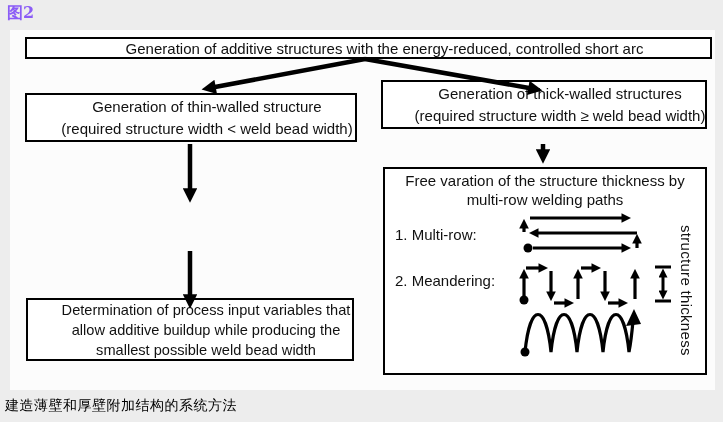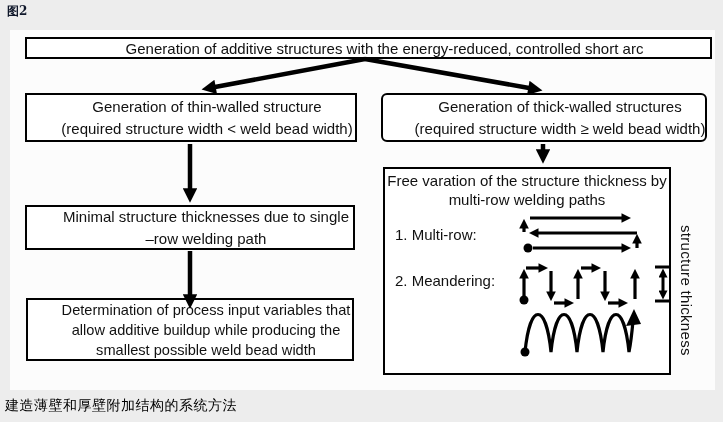--- a/index.html
+++ b/index.html
@@ -8,40 +8,40 @@
     background:var(--page-bg,#ededed);
     font-family:"Liberation Sans", sans-serif;
     color:var(--text,#111111);
   }
   .panel{
     position:absolute; left:10px; top:30px; width:705px; height:360px;
     background:var(--panel-bg,#fcfcfc);
   }
   .fig-label{
     position:absolute; left:7px; top:3px;
-    font-family:"DejaVu Serif", serif; font-weight:bold; font-size:12px; color:#0f172a;
+    font-family:"DejaVu Serif", serif; font-weight:bold; font-size:16px; color:#8b5cf6;
   }
   .caption{
     position:absolute; left:5px; top:397px; font-size:14px; color:#000000; letter-spacing:0.5px;
   }
   .box{
     position:absolute; box-sizing:border-box;
     background:var(--box-bg,#ffffff); border:2px solid var(--line,#000000);
     display:flex; flex-direction:column; justify-content:center; align-items:center;
     text-align:center; font-size:15px;padding-left:32px;
   }
   .box .ln{ white-space:nowrap; line-height:22px; }
   .box-root{ left:25px; top:37px; width:687px; height:22px; }
   .box-root .ln{ line-height:17px; }
   .box-thin1{ left:25px;  top:93px;  width:332px; height:49px; }
-  .box-thick1{ left:381px; top:93px; width:326px; height:49px;border-radius:6px; }
+  .box-thick1{ left:381px; top:80px; width:326px; height:49px; }
   .box-thin2{ left:25px;  top:205px; width:330px; height:45px; }
   .box-thin3{ left:26px;  top:298px; width:328px; height:63px; font-size:14.6px; }
   .box-thin3 .ln{ line-height:20px; }
-  .box-thick2{ left:383px; top:167px; width:288px; height:208px; display:block; }
+  .box-thick2{ left:383px; top:167px; width:324px; height:208px; display:block; }
   .rb2-title{
     position:absolute; left:0; right:0; top:2px; text-align:center; font-size:15px;
   }
   .rb2-title .ln{ white-space:nowrap; line-height:19px; }
   .item-label{ position:absolute; white-space:nowrap; font-size:15px; line-height:15px; }
   .item-1{ left:10px; top:58px; }
   .item-2{ left:10px; top:104px; }
   .item-3{ left:10px; top:157px; }
   .side-label{
     position:absolute; left:286px; top:45px; height:152px; width:24px;
@@ -74,24 +74,20 @@
   <div class="box box-thin1">
     <div class="ln">Generation of thin-walled structure</div>
     <div class="ln">(required structure width &lt; weld bead width)</div>
   </div>
 
   <div class="box box-thick1">
     <div class="ln">Generation of thick-walled structures</div>
     <div class="ln">(required structure width ≥ weld bead width)</div>
   </div>
 
-  <div class="box box-thin2">
-    <div class="ln">Minimal structure thicknesses due to single</div>
-    <div class="ln">–row welding path</div>
-  </div>
 
   <div class="box box-thin3">
     <div class="ln">Determination of process input variables that</div>
     <div class="ln">allow additive buildup while producing the</div>
     <div class="ln">smallest possible weld bead width</div>
   </div>
 
   <div class="box box-thick2">
     <div class="rb2-title">
       <div class="ln">Free varation of the structure thickness by</div>

